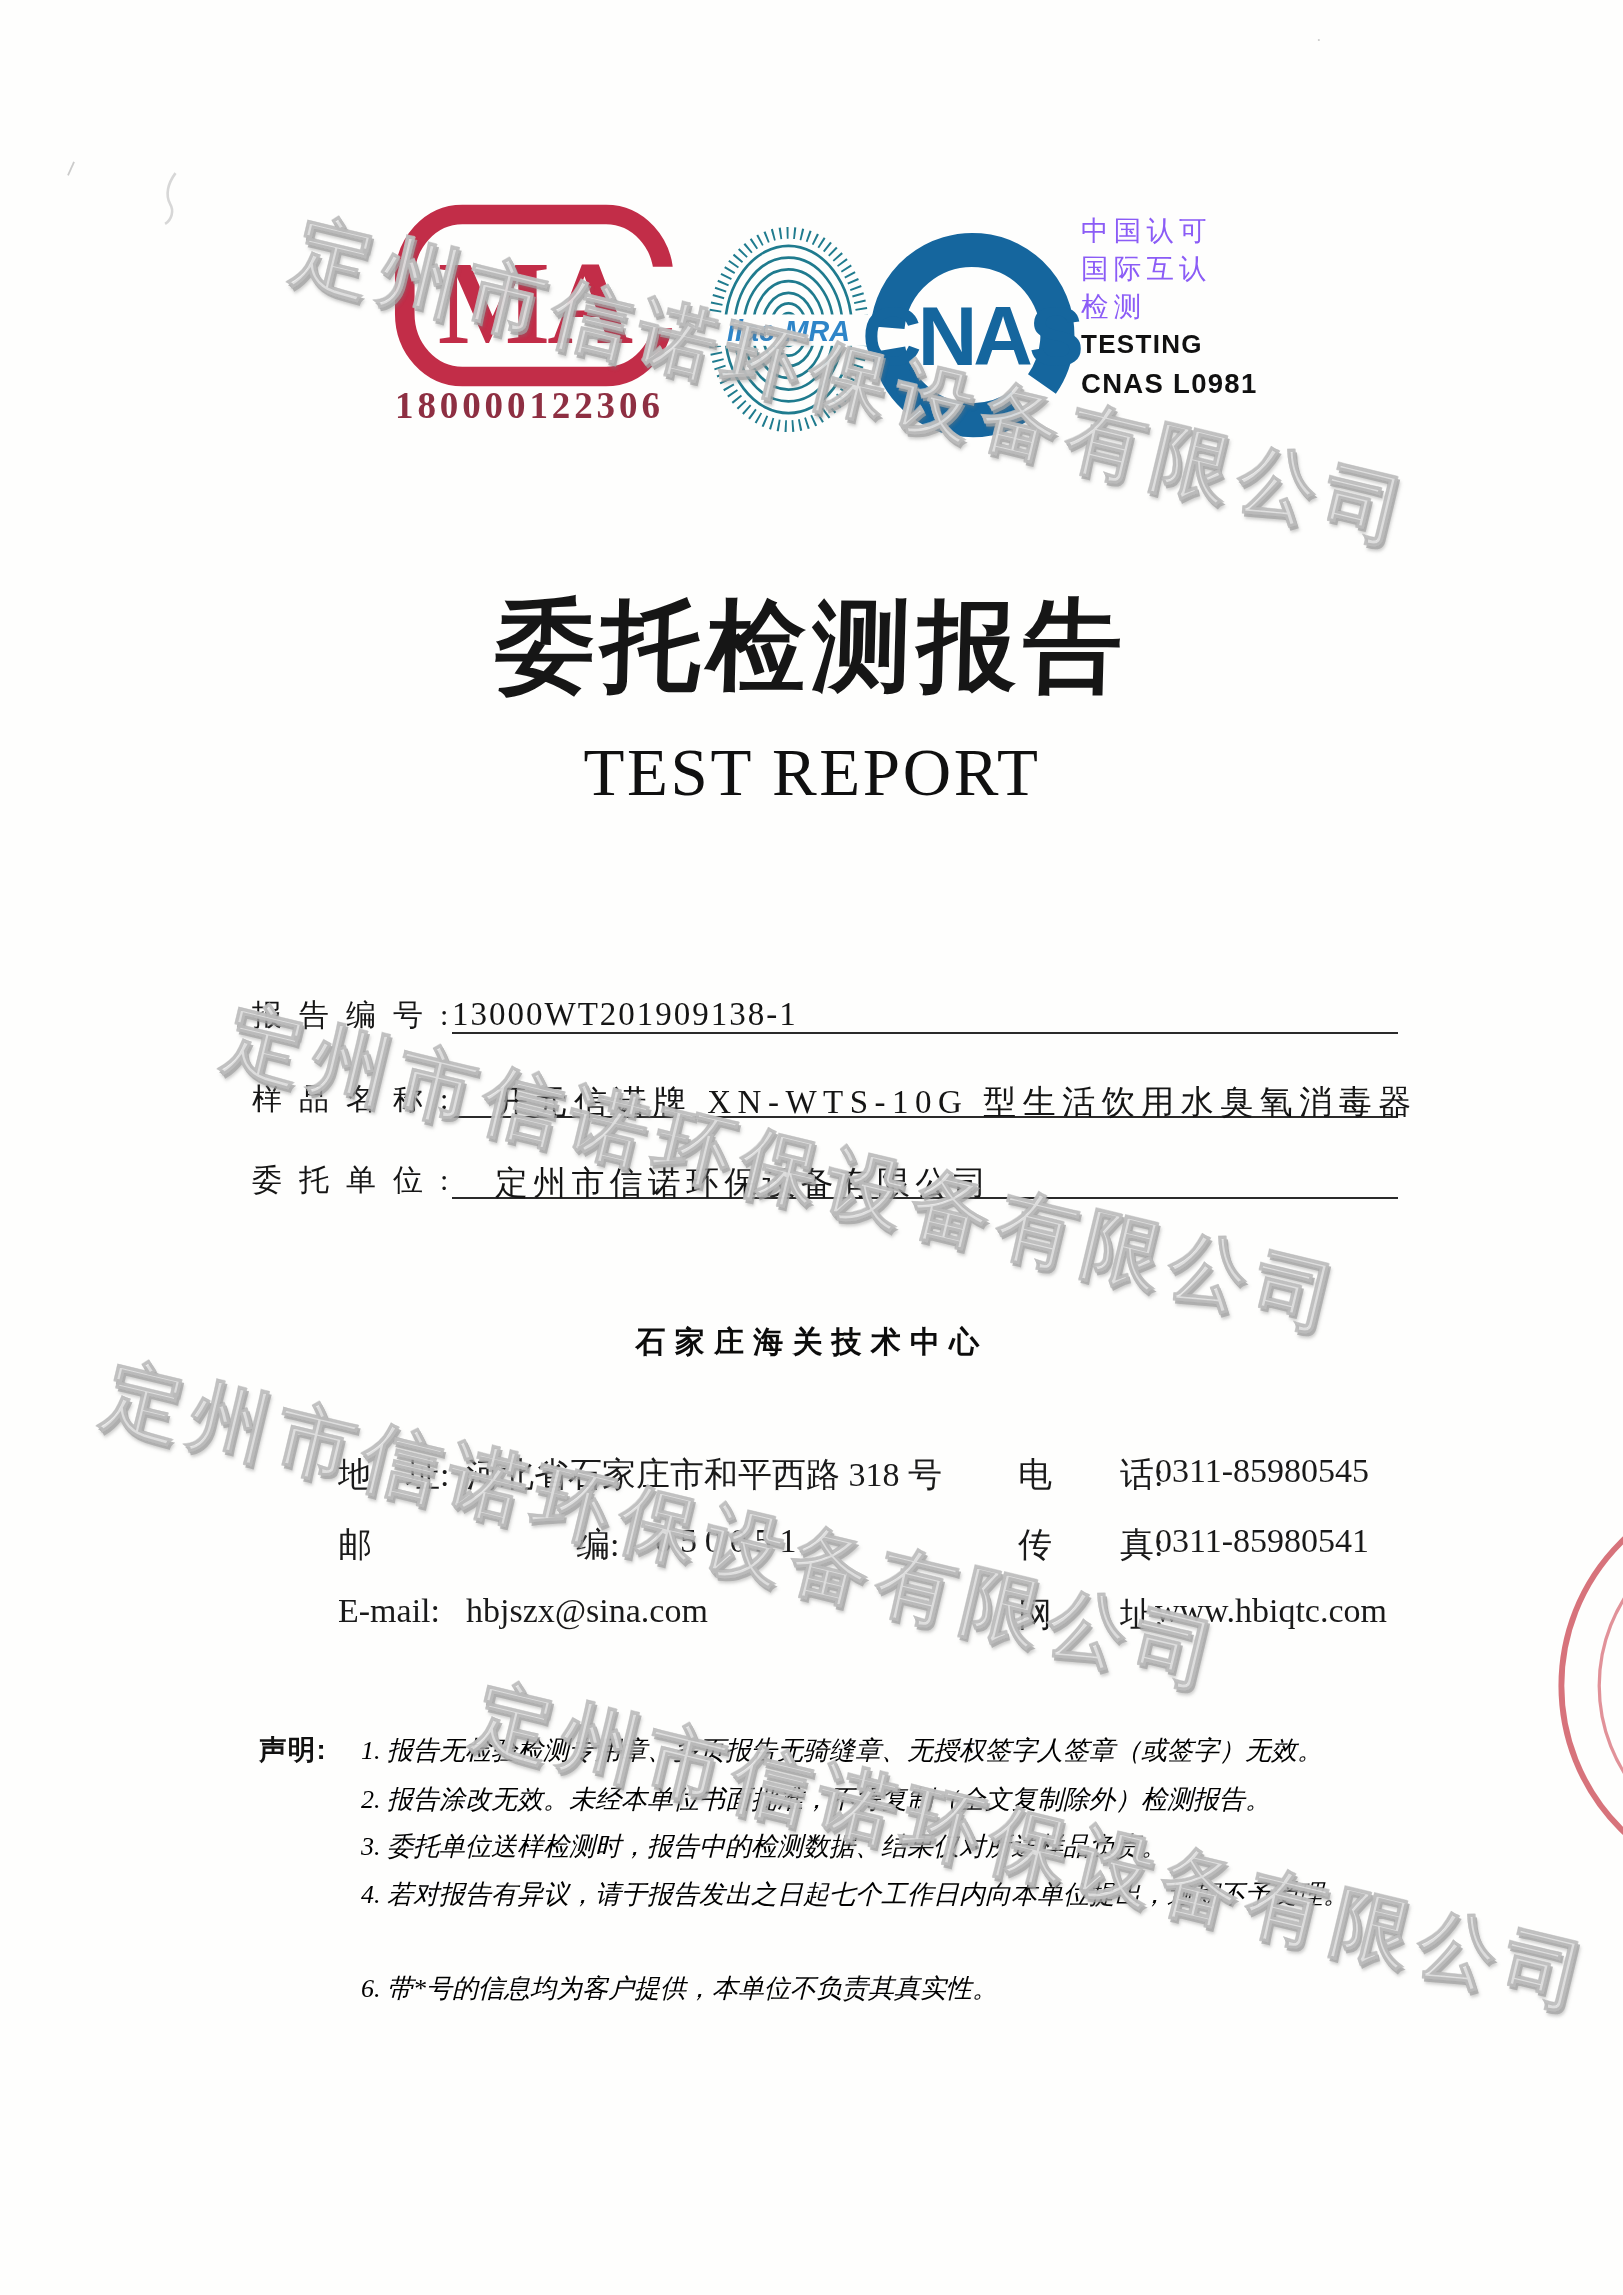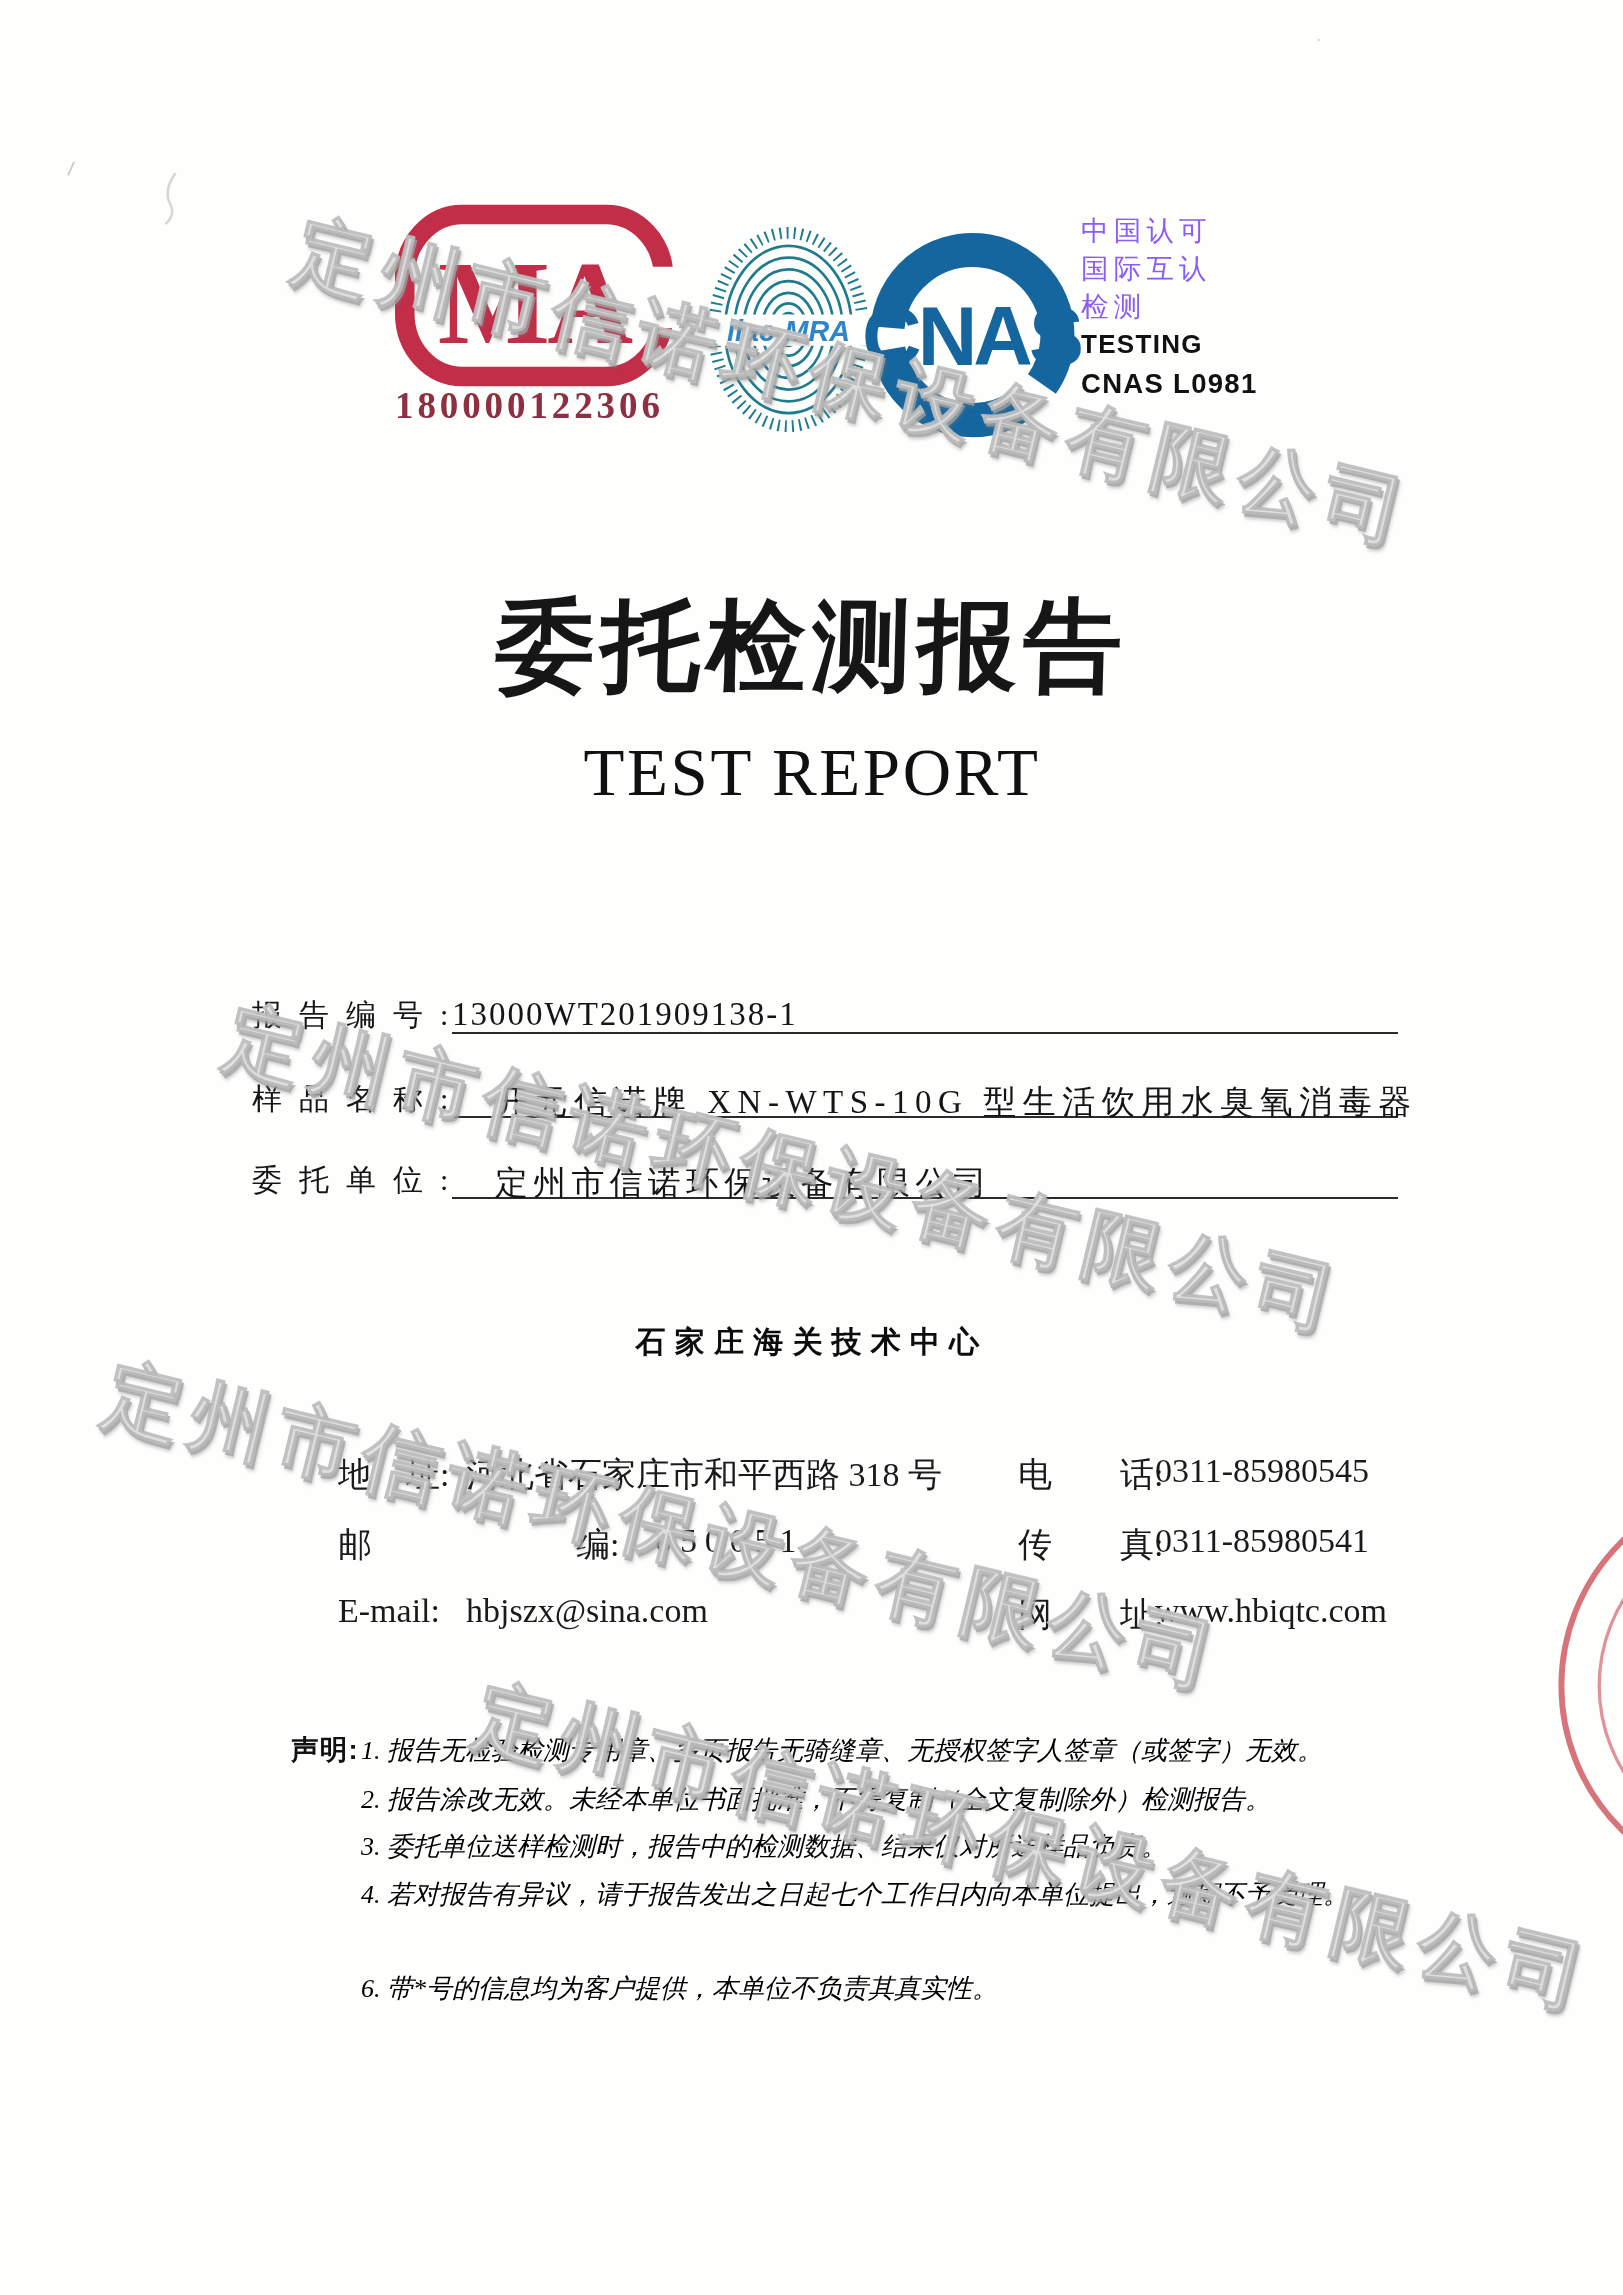--- a/index.html
+++ b/index.html
@@ -37,21 +37,21 @@
   .crow{left:0;top:0;width:100%;height:39px;font-size:34px;color:#1a1a1a;}
   .crow span{position:absolute;white-space:nowrap;}
   .c-l-label{left:338px;}
   .c-l-value{left:466px;}
   .c-zip-value{left:655px;letter-spacing:7.9px;}
   .c-r-label{left:1018px;}
   .c-r-value{left:1155px;}
 
   
   .stmt-label{left:259px;top:1732px;font-family:"Liberation Sans",sans-serif;
-              font-weight:bold;font-size:27.5px;color:#111;letter-spacing:1.3px;margin-left:32px;}
+              font-weight:bold;font-size:27.5px;color:#111;letter-spacing:1.3px;}
   .stmt-item{left:361px;width:1152px;font-size:26px;color:#000000;white-space:nowrap;font-style:italic;}
 
   
   .wm{font-family:"Liberation Sans",sans-serif;font-weight:bold;font-size:79px;letter-spacing:9.2px;
       white-space:nowrap;color:rgba(252,252,252,0.62);
       -webkit-text-stroke:0.7px rgba(168,168,168,0.65);
       text-shadow:2.6px 2.6px 0 rgba(163,163,163,0.75), 3.9px 4.6px 3.3px rgba(120,120,120,0.35),
                   -0.7px -0.7px 0 rgba(205,205,205,0.7);
       transform:rotate(13.5deg);transform-origin:left top;z-index:5;pointer-events:none;}
 

